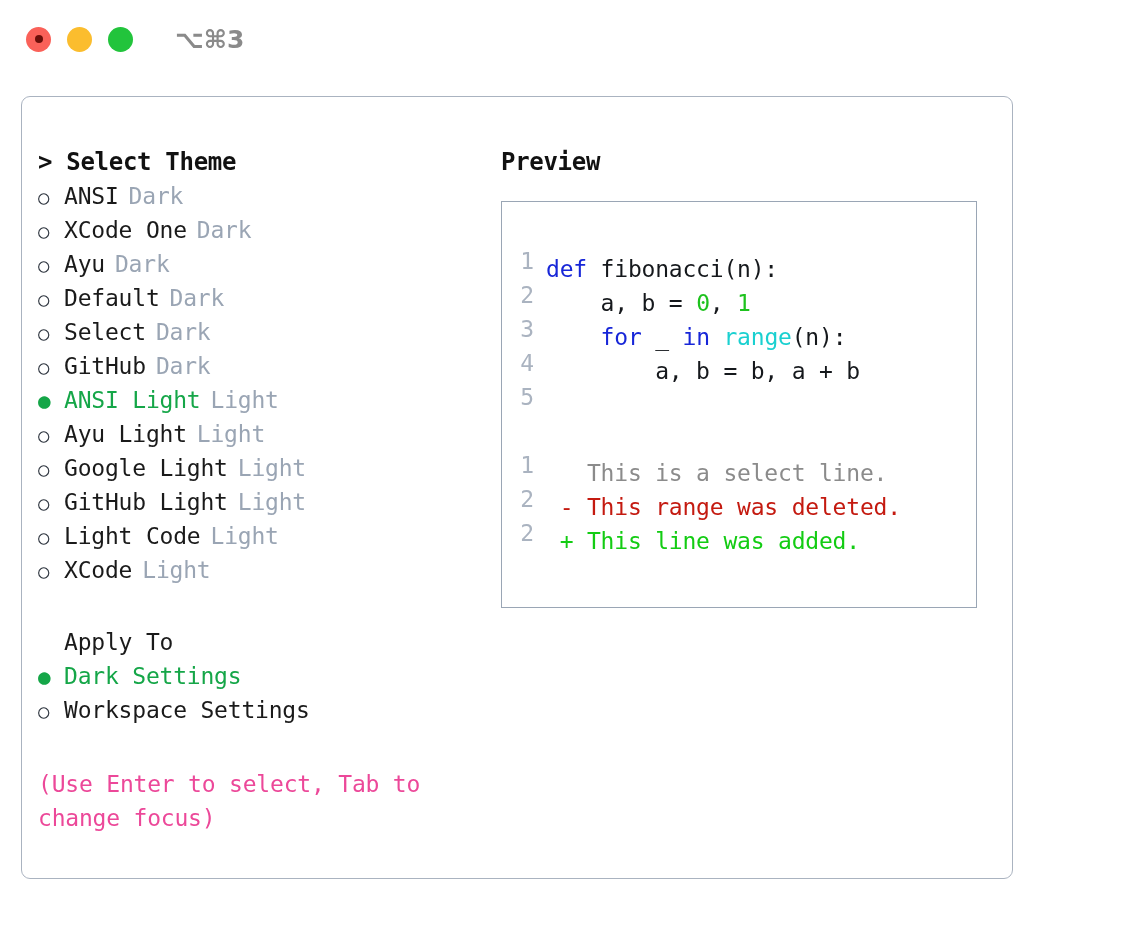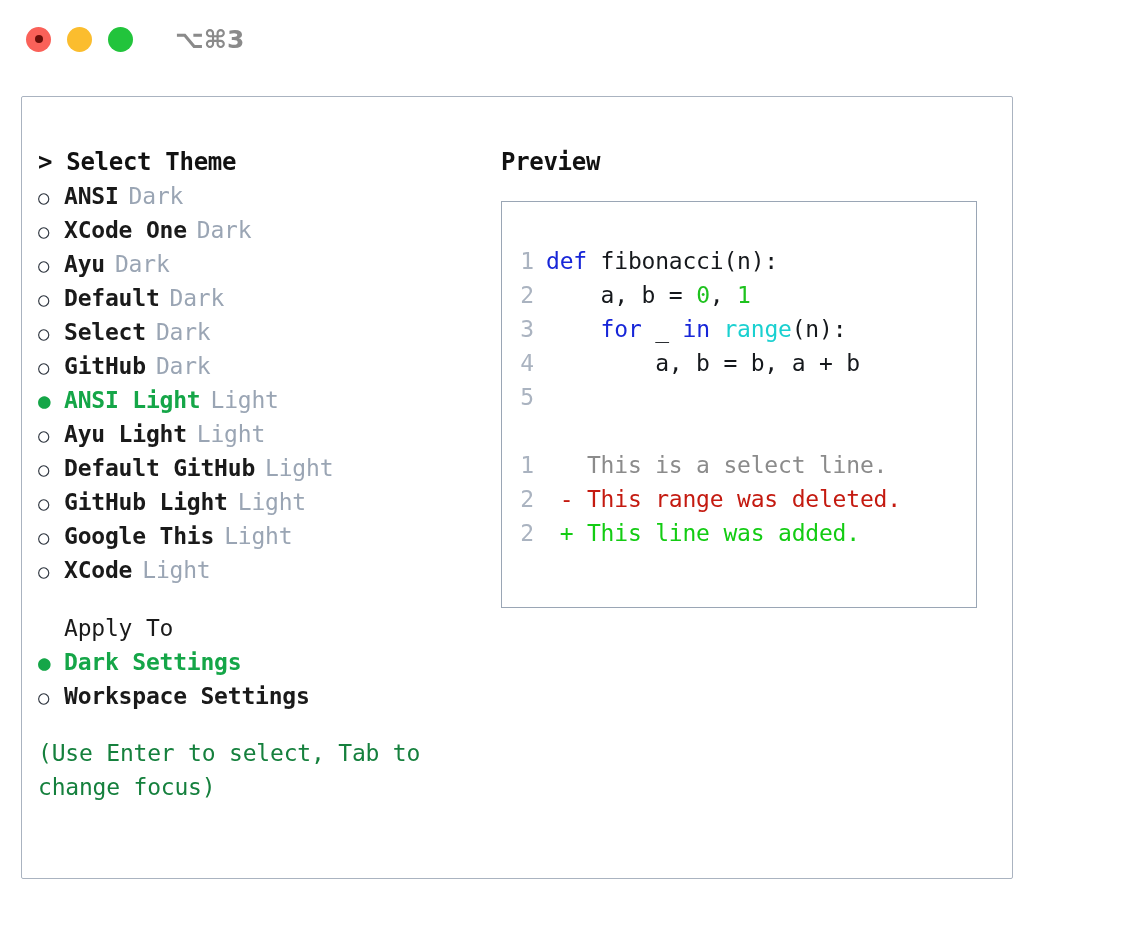--- a/index.html
+++ b/index.html
@@ -68,21 +68,21 @@
   }
 
   
   .panel {
     position: absolute;
     left: 21px;
     top: 96px;
     width: 992px;
     height: 783px;
     border: 1.6px solid #aab3c0;
-    border-radius: 2px;
+    border-radius: 9px;
     box-sizing: border-box;
     background: #ffffff;
   }
 
   
   .left-col {
     position: absolute;
     left: 16px;
     top: 48px;
     width: 440px;
@@ -107,39 +107,39 @@
   }
   .marker {
     width: 26px;
     flex: 0 0 26px;
     color: #2f3640;
     font-size: 19px;
     line-height: 34px;
     display: inline-block;
   }
   .marker.sel { color: #15a648; font-size: 21px; }
-  .label      { color: #1a1a1a; font-weight: bold; }
+  .label      { color: #1a1a1a; }
   .label.sel  { color: #15a648; }
   .suffix     { color: #9aa5b4; margin-left: 10px; }
 
   .apply-title {
-    margin-top: 24px;
+    margin-top: 38px;
     padding-left: 26px;
     height: 34px;
     line-height: 34px;
     font-size: 23px;
     color: #1a1a1a;
     letter-spacing: -0.2px;
     white-space: pre;
   }
   .hint {
-    margin-top: 23px;
-    font-size: 23px;
-    line-height: 34px;
-    color: #15803d;
+    margin-top: 40px;
+    font-size: 23px;
+    line-height: 34px;
+    color: #ec4899;
     letter-spacing: -0.2px;
     width: 408px;
   }
 
   
   .right-col {
     position: absolute;
     left: 479px;
     top: 48px;
     width: 480px;
@@ -169,21 +169,21 @@
     white-space: pre;
     letter-spacing: -0.2px;
   }
   .lineno {
     width: 32px;
     flex: 0 0 32px;
     text-align: right;
     color: #aab3c0;
     padding-right: 12px;
   }
-  .code-text { color: #15181c; }
+  .code-text { color: #15181c; margin-top: 8px; }
   .blank-gap { height: 34px; }
 
   .tok-kw   { color: #1726d8; }
   .tok-fn   { color: #1ad0d0; }
   .tok-num  { color: #1ec21e; }
   .tok-plain{ color: #15181c; }
   .tok-ctx  { color: #8b8b8b; }
   .tok-del  { color: #c41a10; }
   .tok-add  { color: #13cc13; text-align: right; }
 </style>
@@ -207,23 +207,23 @@
       <div class="section-title">&gt; Select Theme</div>
       <div id="theme-list">
           <div class="row"><span class="marker">○</span><span class="label">ANSI</span><span class="suffix">Dark</span></div>
           <div class="row"><span class="marker">○</span><span class="label">XCode One</span><span class="suffix">Dark</span></div>
           <div class="row"><span class="marker">○</span><span class="label">Ayu</span><span class="suffix">Dark</span></div>
           <div class="row"><span class="marker">○</span><span class="label">Default</span><span class="suffix">Dark</span></div>
           <div class="row"><span class="marker">○</span><span class="label">Select</span><span class="suffix">Dark</span></div>
           <div class="row"><span class="marker">○</span><span class="label">GitHub</span><span class="suffix">Dark</span></div>
           <div class="row"><span class="marker sel">●</span><span class="label sel">ANSI Light</span><span class="suffix">Light</span></div>
           <div class="row"><span class="marker">○</span><span class="label">Ayu Light</span><span class="suffix">Light</span></div>
-          <div class="row"><span class="marker">○</span><span class="label">Default GitHub</span><span class="suffix">Light</span></div>
+          <div class="row"><span class="marker">○</span><span class="label">Google Light</span><span class="suffix">Light</span></div>
           <div class="row"><span class="marker">○</span><span class="label">GitHub Light</span><span class="suffix">Light</span></div>
-          <div class="row"><span class="marker">○</span><span class="label">Google This</span><span class="suffix">Light</span></div>
+          <div class="row"><span class="marker">○</span><span class="label">Light Code</span><span class="suffix">Light</span></div>
           <div class="row"><span class="marker">○</span><span class="label">XCode</span><span class="suffix">Light</span></div>
         </div>
 
       <div class="apply-title">Apply To</div>
       <div id="apply-list">
           <div class="row"><span class="marker sel">●</span><span class="label sel">Dark Settings</span></div>
           <div class="row"><span class="marker">○</span><span class="label">Workspace Settings</span></div>
         </div>
 
       <div class="hint">(Use Enter to select, Tab to change focus)</div>

